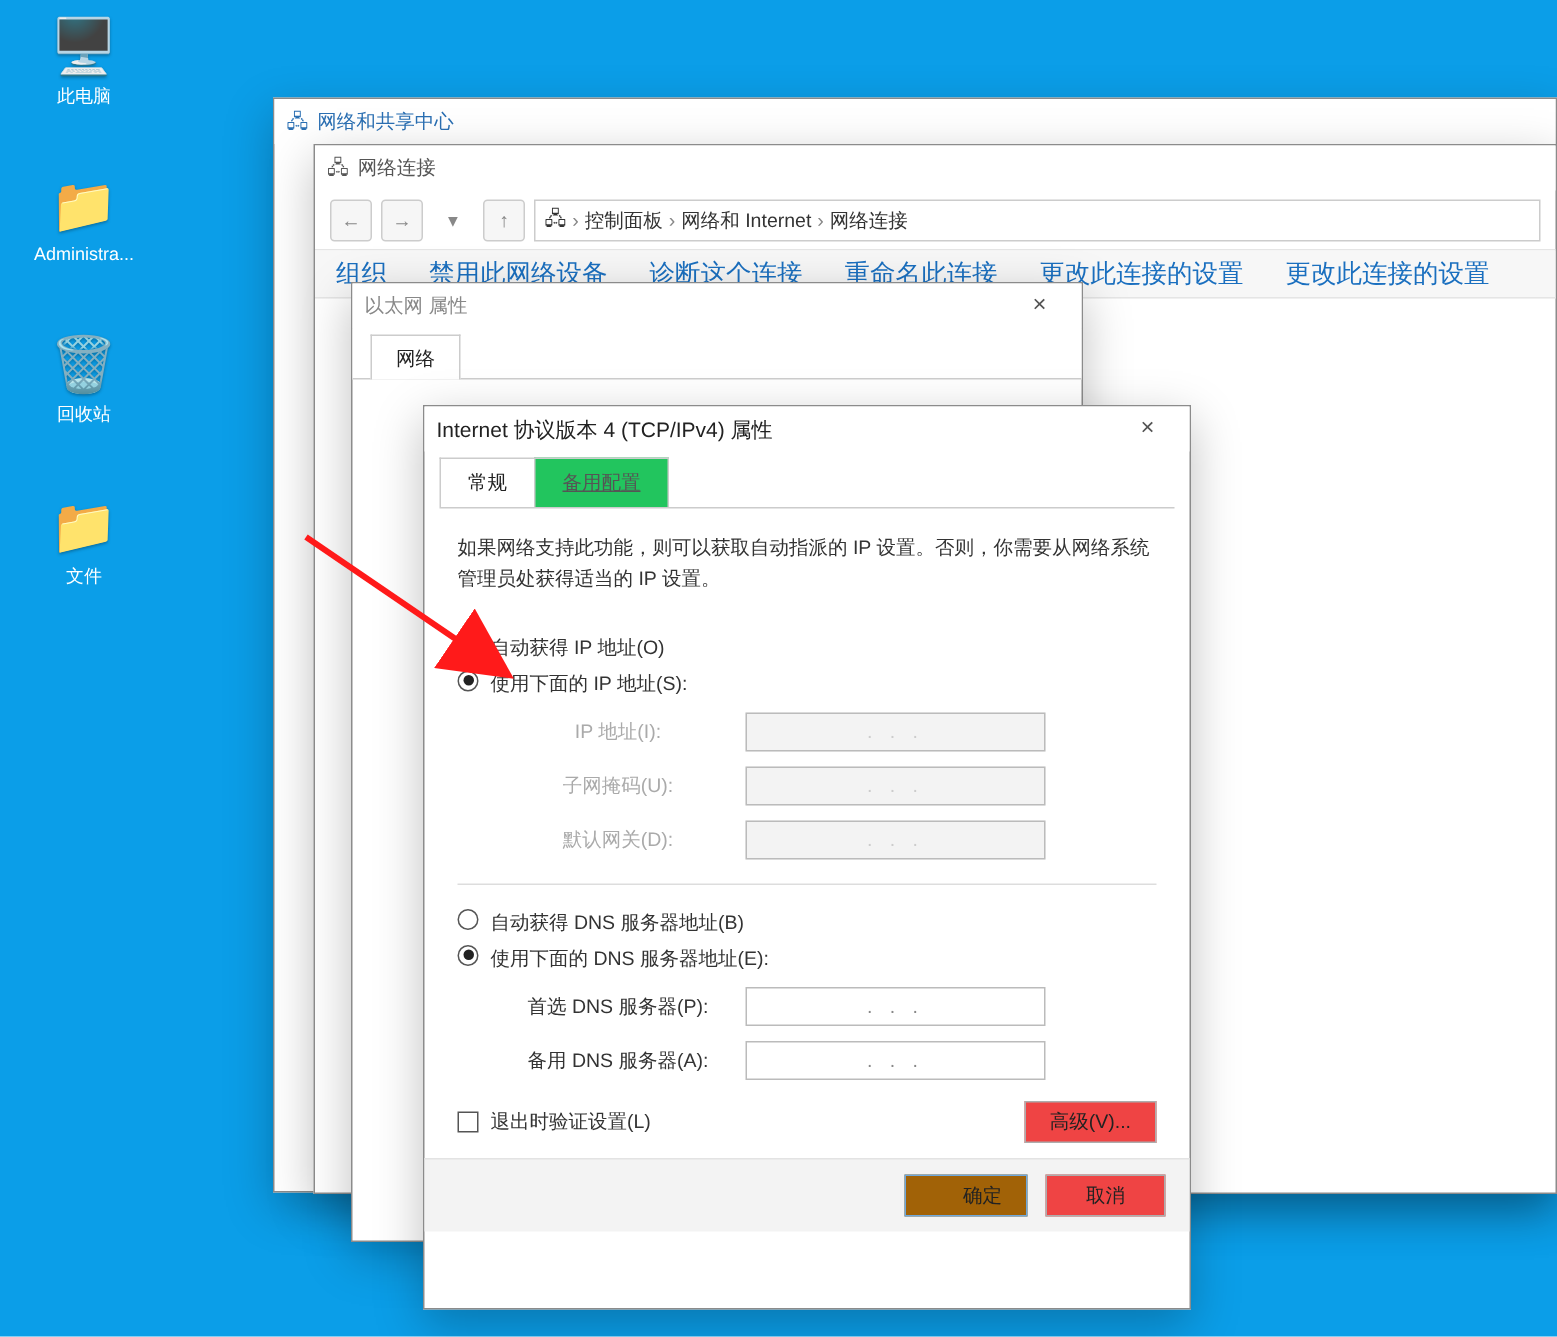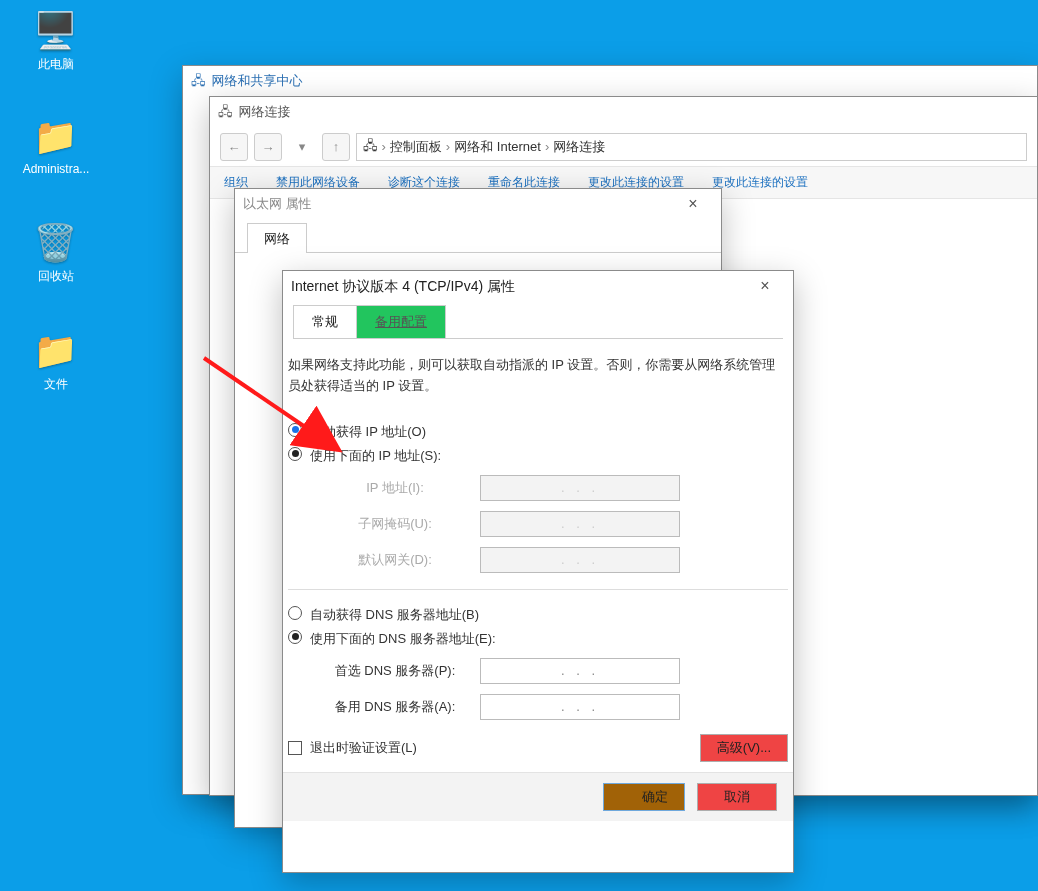--- a/index.html
+++ b/index.html
@@ -22,36 +22,36 @@
   #w-sharing { left:182px; top:65px; width:856px; height:730px; }
   #w-sharing .titlebar { color:#2a6fb3; }
 
   
   #w-conn { left:209px; top:96px; width:829px; height:700px; }
   #w-conn .nav-row { height:40px; display:flex; align-items:center; gap:6px; padding:4px 10px; border-bottom:1px solid #e5e5e5; }
   #w-conn .nav-btn { width:28px; height:28px; border:1px solid #ccc; border-radius:3px; background:#f6f6f6; display:flex; align-items:center; justify-content:center; color:#888; }
   #w-conn .breadcrumb { flex:1; height:28px; border:1px solid #ccc; display:flex; align-items:center; padding:0 6px; gap:4px; background:#fff; }
   #w-conn .crumb { color:#333; }
   #w-conn .crumb.sep { color:#888; }
-  #w-conn .cmdbar { height:32px; display:flex; align-items:center; gap:28px; padding:0 14px; color:#1a6fbf; background:#f7f7f7; border-bottom:1px solid #e5e5e5; font-size:12px;}
+  #w-conn .cmdbar { height:32px; display:flex; align-items:center; gap:28px; padding:0 14px; color:#1a6fbf; background:#f7f7f7; border-bottom:1px solid #e5e5e5; font-size:17px;}
   #w-conn .cmdbar .link { color:#1a6fbf; cursor:pointer; }
 
   
   #w-eth { left:234px; top:188px; width:488px; height:640px; }
   #w-eth .titlebar { color:#888; }
   #w-eth .tabrow { height:34px; display:flex; align-items:flex-end; padding:0 12px; background:#fff; border-bottom:1px solid #ccc;}
   #w-eth .tab { padding:6px 16px 5px; border:1px solid #ccc; border-bottom:none; background:#fff; color:#222; position:relative; top:1px;}
 
   
   #w-ipv4 { left:282px; top:270px; width:512px; height:603px; }
   #w-ipv4 .titlebar { color:#222; font-size:14px; }
   #w-ipv4 .tabs { display:flex; border-bottom:1px solid #ccc; margin:4px 10px 0; }
   #w-ipv4 .tab { padding:7px 18px; border:1px solid #ccc; border-bottom:none; background:#fff; color:#222; margin-right:-1px; }
   #w-ipv4 .tab.inactive { background:#22c55e; color:#555;text-decoration:underline;}
-  #w-ipv4 .body { padding:16px 5px 10px; color:#333; }
+  #w-ipv4 .body { padding:16px 22px 10px; color:#333; }
   #w-ipv4 .desc { line-height:1.6; color:#333; margin-bottom:26px;}
   .radio-row { display:flex; align-items:flex-start; gap:8px; margin:6px 0; }
   .radio { width:14px; height:14px; border:1px solid #555; border-radius:50%; display:inline-flex; align-items:center; justify-content:center; background:#fff;}
   .radio.checked::after { content:""; width:7px; height:7px; background:#1a73e8; border-radius:50%; display:block;}
   .radio.checked.black::after { background:#222; }
   .radio.unchecked {}
   .fieldrow { display:flex; align-items:center; margin:10px 0 10px 22px;text-align:center; }
   .fieldrow .lbl { width:170px; color:#333; }
   .fieldrow.disabled .lbl { color:#aaa; }
   .ipbox { flex:0 0 200px; height:26px; border:1px solid #bbb; background:#fff; display:flex; align-items:center; justify-content:center; color:#888; letter-spacing:4px;}

